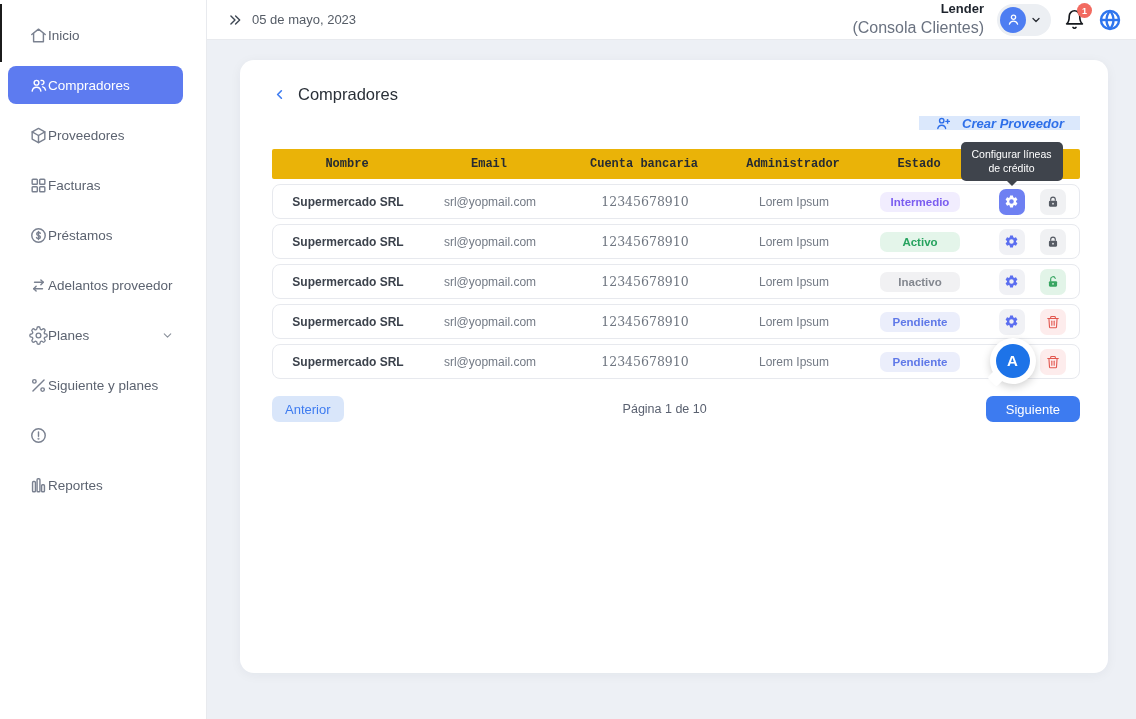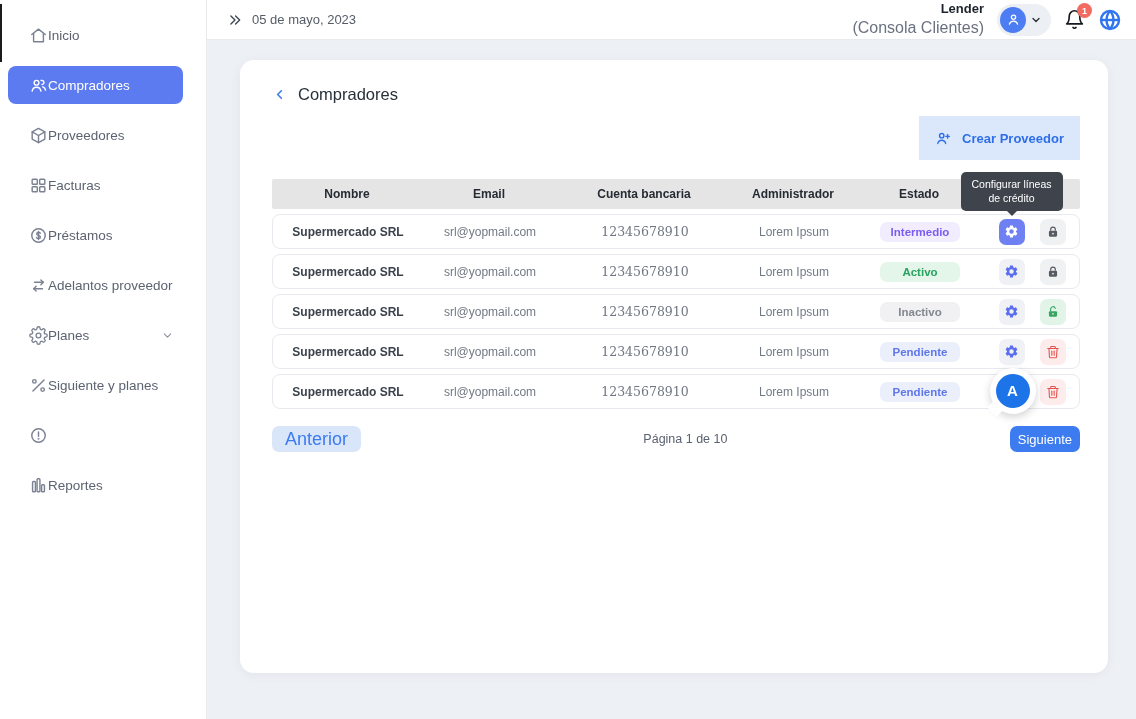--- a/index.html
+++ b/index.html
@@ -46,26 +46,26 @@
   .content { flex:1; background:#edf0f5; }
   .card { position:relative; margin:20px 28px 0 33px; width:868px; height:613px; background:#fff;
           border-radius:14px; box-shadow:0 2px 12px rgba(20,30,60,.05); padding:25px 28px 0 32px; }
 
   .title-row { display:flex; align-items:center; gap:11px; }
   .back-chev { color:#3d7bf0; display:flex; cursor:pointer; }
   .page-title { font-size:16.5px; color:#2a3038; font-weight:500; }
 
   .toolbar { display:flex; justify-content:flex-end; margin-top:12px; }
   .btn-create { display:flex; align-items:center; gap:10px; background:#dbe8fc; color:#2e6fe9;
-                border:none; border-radius:0; height:44px; padding:0 16px; font-size:13px;
-                font-weight:bold; cursor:pointer; font-family:inherit; }
+                border:none; border-radius:0; height:14px; padding:0 16px; font-size:13px;
+                font-weight:bold; cursor:pointer; font-family:inherit;font-style:italic; }
 
   .table { margin-top:19px; }
   .trow { display:grid; grid-template-columns:150px 134px 176px 122px 130px 1fr; align-items:center; }
-  .thead { background:#e5e5e5; height:30px; border-radius:2px; }
+  .thead { background:#eab308; height:30px; border-radius:2px;font-family:Liberation Mono, monospace; }
   .th { font-size:12px; font-weight:bold; color:#262b33; text-align:center; }
   .row { height:35px; border:1px solid #e7e9ee; border-radius:8px; margin-top:5px; background:#fff; }
   .cell { font-size:12px; color:#737a85; text-align:center; overflow:visible; }
   .cell.nm { font-weight:bold; color:#3c424c; }
   .cell.acct { font-size:12.5px; font-family:"DejaVu Serif", serif; color:#6f7681; }
   .badge { display:inline-block; min-width:80px; padding:4px 10px; border-radius:7px;
            font-size:11.5px; font-weight:bold; }
   .badge.intermedio { background:#f1edfe; color:#7a5cf0; }
   .badge.activo     { background:#e4f5ea; color:#27a35f; }
   .badge.inactivo   { background:#f1f1f3; color:#83878f; }
@@ -91,24 +91,24 @@
   .marker-balloon { position:absolute; inset:0; background:#fff; border-radius:50%;
                     box-shadow:0 3px 8px rgba(0,0,0,.18); }
   .marker-balloon::after { content:''; position:absolute; left:0px; bottom:0px; width:13px; height:13px;
                            background:#fff; transform:rotate(45deg); border-radius:2px; }
   .marker-circle { position:absolute; left:50%; top:50%; transform:translate(-50%,-50%); width:34px;
                    height:34px; border-radius:50%; background:#1d73e8; color:#fff; font-size:15px;
                    font-weight:bold; display:flex; align-items:center; justify-content:center; }
 
   .pagination { display:flex; align-items:center; margin-top:17px; }
   .btn-prev { background:#d9e6fa; color:#3d7bf0; border:none; border-radius:7px; height:26px;
-              padding:0 13px; font-size:18px; cursor:pointer; font-family:inherit; }
+              padding:0 13px; font-size:13px; cursor:pointer; font-family:inherit; }
   .page-info { flex:1; text-align:center; font-size:12.5px; color:#5a6170; }
   .btn-next { background:#3d7bf0; color:#fff; border:none; border-radius:7px; height:26px;
-              padding:0 8px; font-size:13px; cursor:pointer; font-family:inherit; }
+              padding:0 20px; font-size:13px; cursor:pointer; font-family:inherit; }
 </style>
 </head>
 <body>
 
 <div class="app">
 
   <aside class="sidebar">
     <div class="edge-artifact"></div>
 
     <nav class="nav">

